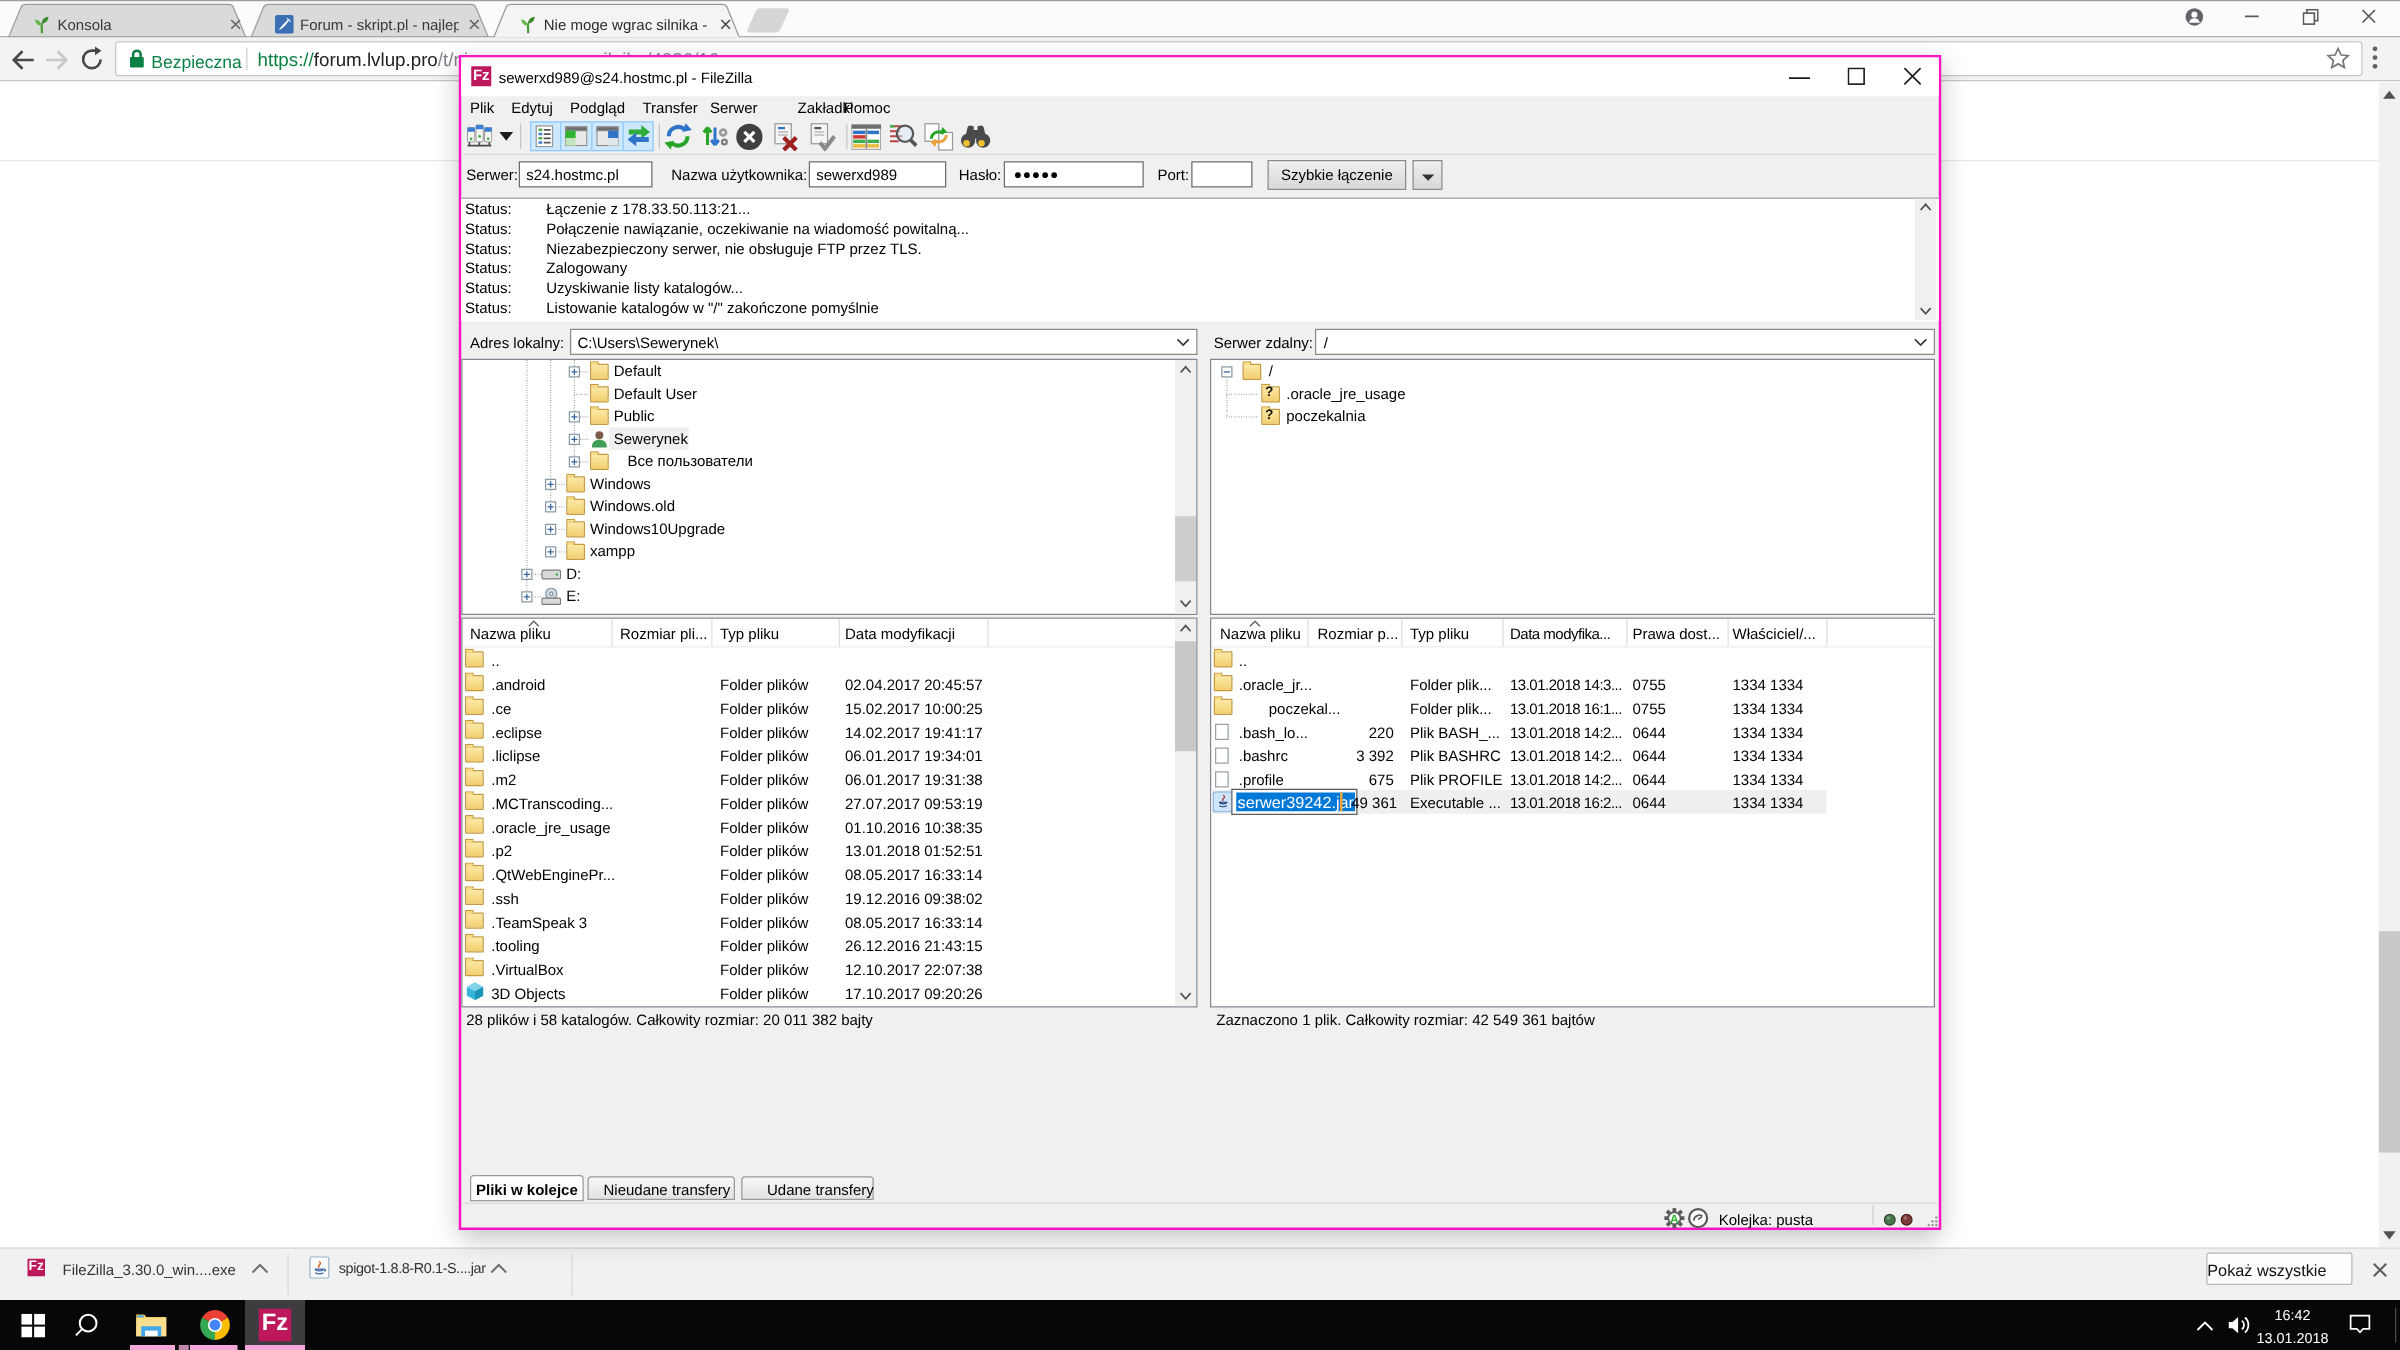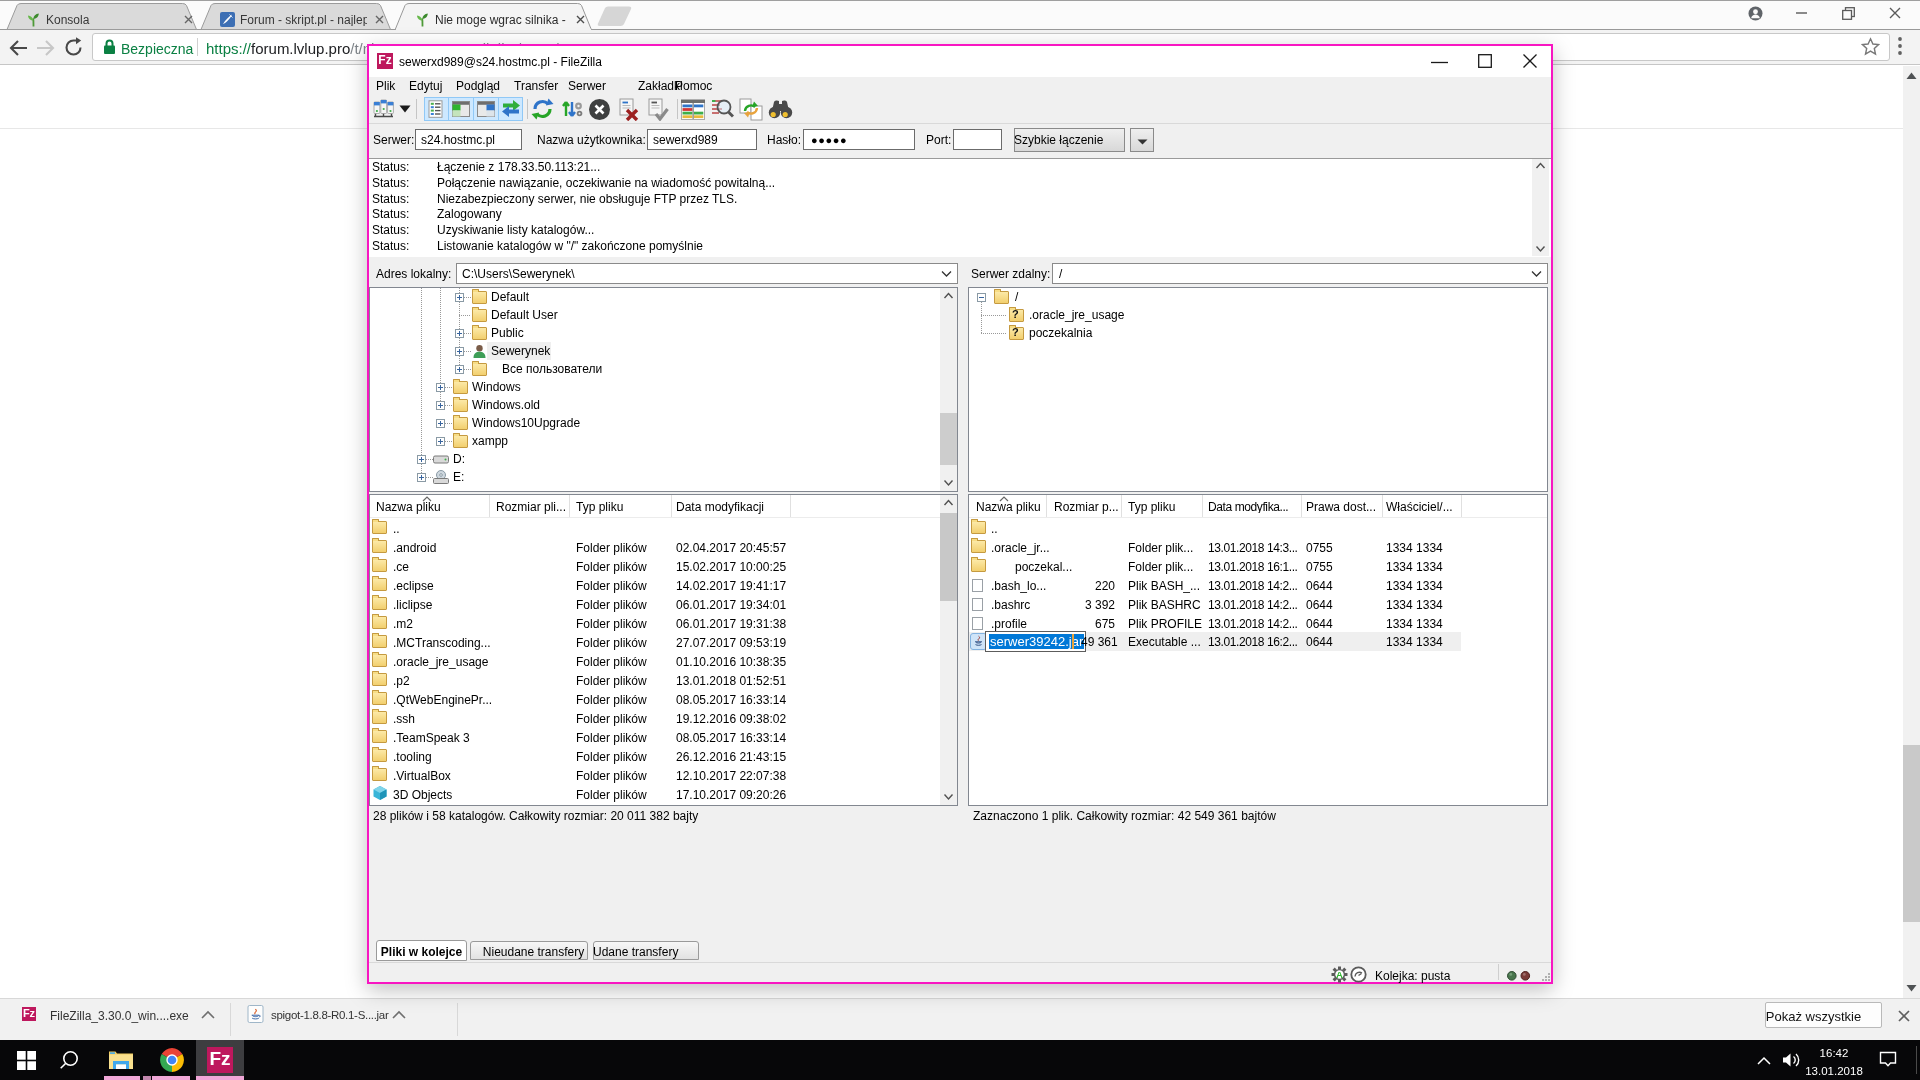--- a/index.html
+++ b/index.html
@@ -363,21 +363,21 @@
   <div class="abs t12" style="left:52px;top:88px;">s24.hostmc.pl</div>
   <div class="abs t12" style="left:168px;top:88px;">Nazwa użytkownika:</div>
   <div class="abs" style="left:278px;top:83px;width:110px;height:21px;background:#fff;border:1px solid #6b6b6b;box-sizing:border-box;"></div>
   <div class="abs t12" style="left:284px;top:88px;">sewerxd989</div>
   <div class="abs t12" style="left:398px;top:88px;">Hasło:</div>
   <div class="abs" style="left:434px;top:83px;width:112px;height:21px;background:#fff;border:1px solid #6b6b6b;box-sizing:border-box;"></div>
   <div class="abs" style="left:442px;top:88px;font-size:11px;letter-spacing:0.6px;color:#000;">●●●●●</div>
   <div class="abs t12" style="left:557px;top:88px;">Port:</div>
   <div class="abs" style="left:584px;top:83px;width:49px;height:21px;background:#fff;border:1px solid #6b6b6b;box-sizing:border-box;"></div>
   <div class="abs" style="left:645px;top:82px;width:111px;height:24px;background:linear-gradient(#efefef,#d8d8d8);border:1px solid #8a8a8a;box-sizing:border-box;"></div>
-  <div class="abs t12" style="left:645px;top:88px;width:111px;text-align:left;">Szybkie łączenie</div>
+  <div class="abs t12" style="left:645px;top:88px;width:111px;text-align:center;">Szybkie łączenie</div>
   <div class="abs" style="left:761px;top:82px;width:24px;height:24px;background:linear-gradient(#efefef,#d8d8d8);border:1px solid #8a8a8a;box-sizing:border-box;"></div>
   <svg class="abs" style="left:768px;top:93px;" width="11" height="6">
         <path d="M0.5,0.5 L10.5,0.5 L5.5,5.5 Z" fill="#333"></path>
       </svg>
 
   <div class="abs" style="left:0;top:112px;width:1182px;height:99px;background:#fff;border-top:1px solid #9a9a9a;box-sizing:border-box;"></div>
   <div class="abs t12" style="left:3px;top:115px;">Status:</div>
       <div class="abs t12" style="left:68px;top:115px;">Łączenie z 178.33.50.113:21...</div>
   <div class="abs t12" style="left:3px;top:131px;">Status:</div>
       <div class="abs t12" style="left:68px;top:131px;">Połączenie nawiązanie, oczekiwanie na wiadomość powitalną...</div>
@@ -655,21 +655,21 @@
         <div class="row" style="left:417px;top:141px;">1334 1334</div>
   </div>
   <div class="abs t12" style="left:604px;top:764px;">Zaznaczono 1 plik. Całkowity rozmiar: 42 549 361 bajtów</div>
 
 
   <div class="abs" style="left:7px;top:894px;width:91px;height:21px;background:#fff;border:1px solid #9a9a9a;border-radius:3px 3px 0 0;box-sizing:border-box;"></div>
   <div class="abs t12" style="left:7px;top:900px;width:91px;text-align:center;font-weight:bold;">Pliki w kolejce</div>
   <div class="abs" style="left:101px;top:895px;width:118px;height:19px;background:linear-gradient(#f7f7f7,#e2e2e2);border:1px solid #9a9a9a;border-radius:3px 3px 0 0;box-sizing:border-box;"></div>
   <div class="abs t12" style="left:101px;top:900px;width:127px;text-align:center;">Nieudane transfery</div>
   <div class="abs" style="left:224px;top:895px;width:106px;height:19px;background:linear-gradient(#f7f7f7,#e2e2e2);border:1px solid #9a9a9a;border-radius:3px 3px 0 0;box-sizing:border-box;"></div>
-  <div class="abs t12" style="left:224px;top:900px;width:106px;text-align:left;">Udane transfery</div>
+  <div class="abs t12" style="left:224px;top:900px;width:106px;text-align:right;">Udane transfery</div>
 
   <div class="abs" style="left:0;top:916px;width:1182px;height:1px;background:#d9d9d9;"></div>
   <svg class="abs" style="left:962px;top:920px;" width="17" height="17" viewBox="0 0 17 17">
     <circle cx="8.5" cy="8.5" r="5.6" fill="#5a5a5a"></circle>
     <g fill="#5a5a5a">
       <rect x="7" y="0.5" width="3" height="3.2"></rect>
           <rect x="7" y="13.3" width="3" height="3.2"></rect>
       <rect x="0.5" y="7" width="3.2" height="3"></rect>
           <rect x="13.3" y="7" width="3.2" height="3"></rect>
       <rect x="2.2" y="2.2" width="3" height="3" transform="rotate(45 3.7 3.7)"></rect>

